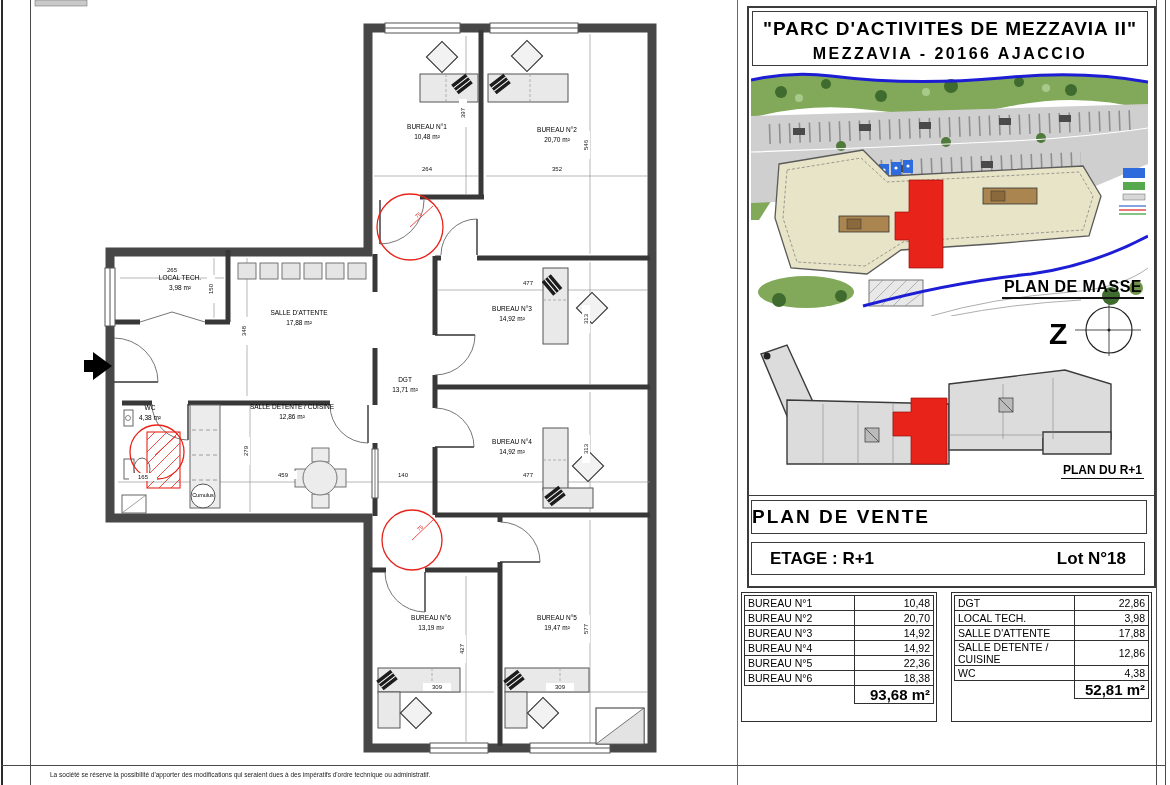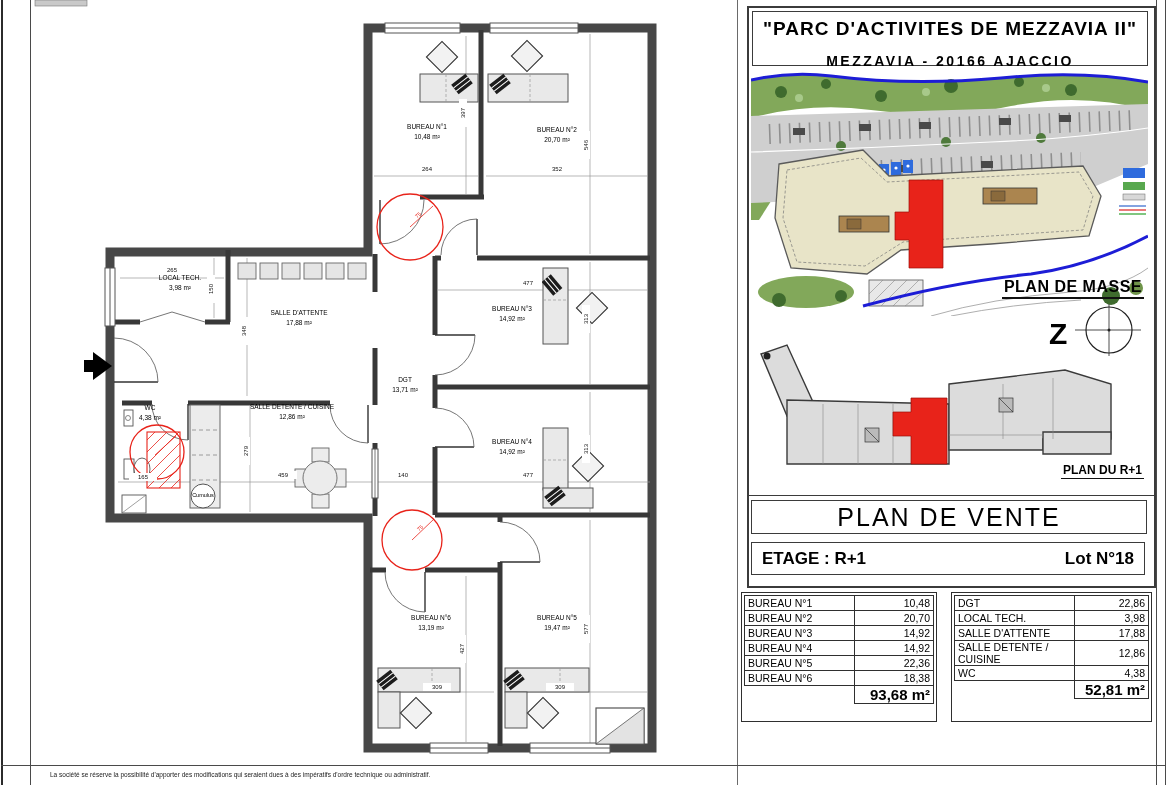--- a/index.html
+++ b/index.html
@@ -15,32 +15,32 @@
   .dim.r{color:#e8231a;background:transparent;transform:rotate(-45deg);font-size:5.5px;width:20px}
   .room{position:absolute;width:120px;text-align:center;font-size:6.5px;line-height:9.5px;z-index:5}
   .room .nm{white-space:nowrap}
   .tinylbl{position:absolute;font-size:5.5px;text-align:center;z-index:6}
   
   .panel{position:absolute;left:747px;top:6px;width:405px;height:578px;
          border:2px solid #3b3b3b;background:#fff}
   .hdrbox{position:absolute;left:3px;top:3px;width:394px;height:53px;
           border:1.5px solid #3b3b3b;text-align:center}
   .hdr-title{font-size:19px;font-weight:bold;letter-spacing:1px;margin-top:6px;white-space:nowrap}
-  .hdr-sub{font-size:14px;font-weight:bold;letter-spacing:2.5px;margin-top:13px}
+  .hdr-sub{font-size:16px;font-weight:bold;letter-spacing:2.5px;margin-top:5px}
   .masse-lbl{position:absolute;right:10px;top:270px;font-size:16px;font-weight:bold;
              border-bottom:2px solid #111;padding:0 2px 1px;letter-spacing:.5px}
   .r1-lbl{position:absolute;right:10px;top:455px;font-size:12px;font-weight:bold;
           border-bottom:1.5px solid #111;padding:0 2px 1px}
   .sep{position:absolute;left:0;right:0;top:487px;border-top:1.5px solid #3b3b3b}
   .ventebox{position:absolute;left:2px;top:492px;width:394px;height:32px;
-            border:1.5px solid #3b3b3b;text-align:center;line-height:32px;
-            font-size:25px;font-weight:normal;letter-spacing:2px}
+            border:1.5px solid #3b3b3b;text-align:left;line-height:32px;
+            font-size:19px;font-weight:bold;letter-spacing:2px}
   .etagebox{position:absolute;left:2px;top:534px;width:394px;height:33px;
             border:1.5px solid #3b3b3b;display:flex;align-items:center;
-            justify-content:space-between;padding:0 10px;box-sizing:border-box;
+            justify-content:space-between;padding:0 18px;box-sizing:border-box;
             font-size:17px;font-weight:bold}
   
   .tblbox{position:absolute;border:1.5px solid #2f2f2f;padding:2px;background:#fff;box-sizing:border-box}
   .tblbox table{border-collapse:collapse;width:100%;font-size:10.5px}
   .tblbox td{border:1px solid #2f2f2f;padding:0 3px;height:14px;line-height:12px}
   .tblbox td.val{text-align:right;width:72px}
   .tblbox td.nob{border:none}
   .tblbox td.total{font-weight:bold;font-size:15px;height:17px}
   .disclaimer{position:absolute;left:50px;top:771px;font-size:6.5px;color:#222}
 </style>

